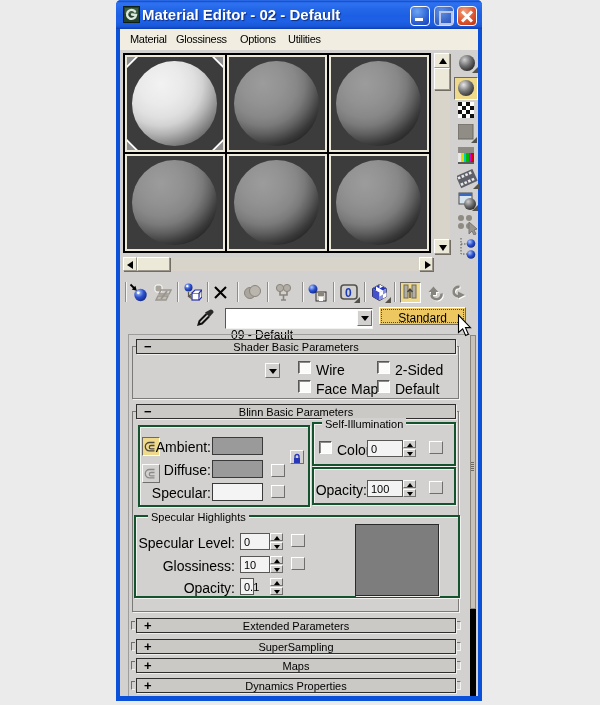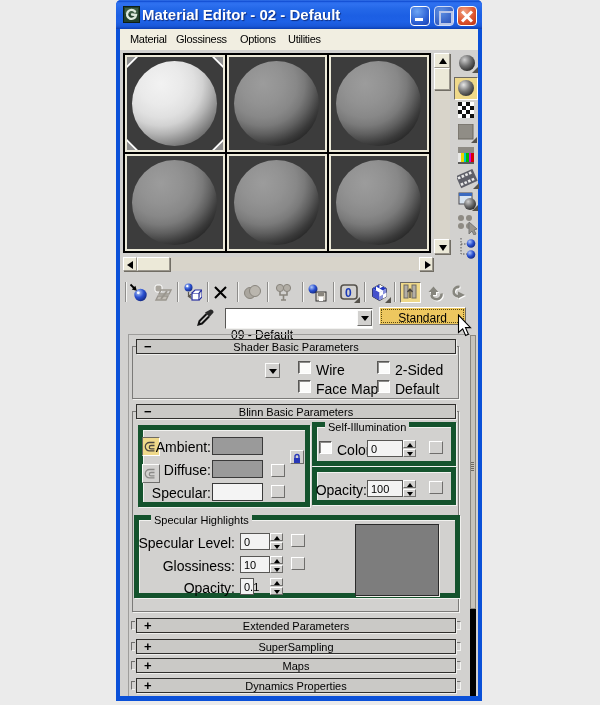--- a/index.html
+++ b/index.html
@@ -44,21 +44,21 @@
 .lbl { position:absolute; font-size:14px; color:#000; white-space:nowrap; }
 .cb { position:absolute; width:13px; height:13px; background:#fbfbfa; border-top:1px solid #585755; border-left:1px solid #585755; border-right:1px solid #fff; border-bottom:1px solid #fff; box-shadow:inset 1px 1px 0 #8d8c8a; }
 .spinner { position:absolute; }
 .spin-field { position:absolute; left:0; top:0; height:17px; background:#f3f3f3; border:1px solid #585755; font-size:11px; padding:2px 0 0 3px; }
 .spin-btns { position:absolute; top:0; width:13px; height:17px; }
 .spin-up, .spin-dn { position:absolute; left:0; width:13px; height:8px; background:#d2d1cf; border:1px solid #6f6e6c; border-top-color:#fff; border-left-color:#fff; }
 .spin-up { top:0; } .spin-dn { top:9px; height:8px; }
 .spin-up::after { content:""; position:absolute; left:3px; top:2px; border:3px solid transparent; border-bottom:4px solid #000; border-top:none; }
 .spin-dn::after { content:""; position:absolute; left:3px; top:2px; border:3px solid transparent; border-top:4px solid #000; border-bottom:none; }
 .mapbtn { position:absolute; width:14px; height:13px; background:#d2d1cf; border-top:1px solid #fff; border-left:1px solid #fff; border-right:1px solid #6f6e6c; border-bottom:1px solid #6f6e6c; }
-.group { position:absolute; border:5px solid #14532d; box-shadow:inset 1px 1px 0 #f1f1ef, 1px 1px 0 #f1f1ef; }
+.group { position:absolute; border:2px solid #14532d; box-shadow:inset 1px 1px 0 #f1f1ef, 1px 1px 0 #f1f1ef; }
 .gtitle { position:absolute; top:-6px; left:8px; background:#d2d1cf; padding:0 3px; font-size:11px; }
 .ticon { position:absolute; top:1px; }
 .tsep { position:absolute; top:0; width:2px; height:20px; border-left:1px solid #8e8d8b; border-right:1px solid #f5f5f3; }
 
 .rollout { position:absolute; left:12px; width:327px; }
 .rhead { position:absolute; left:16px; height:15px; width:320px; background:#cac9c6;
   border:1px solid #2f2e2c; box-shadow:1px 1px 0 #eeeeec; font-size:11px; padding-top:1px; text-align:center; color:#000; }
 .rbtn { position:absolute; left:7px; top:0px; font-size:13px; line-height:13px; font-weight:bold; }
 .bracket { position:absolute; width:4px; height:9px; }
 .bl { border-left:1px solid #6f6e6c; border-top:1px solid #6f6e6c; border-bottom:1px solid #f3f3f1; }

